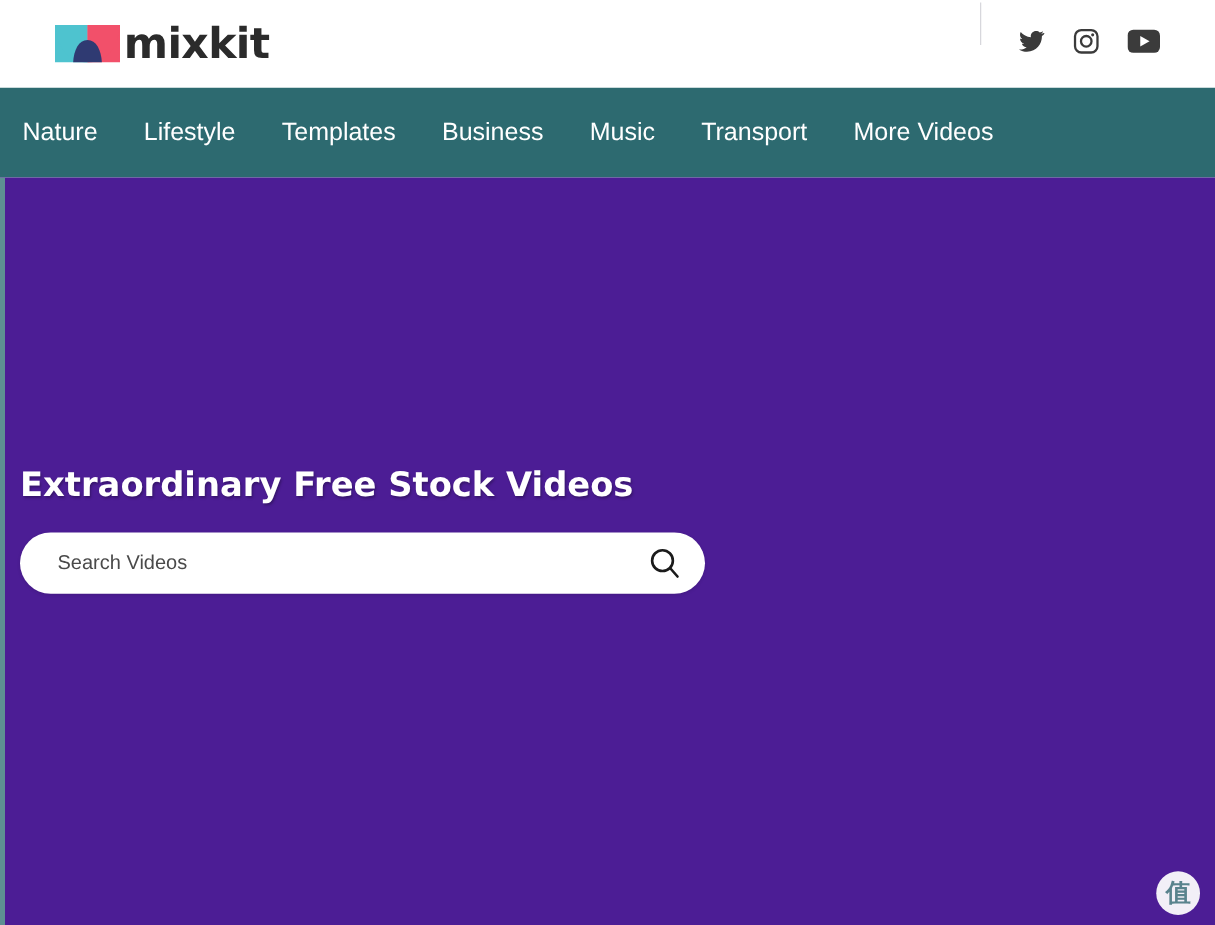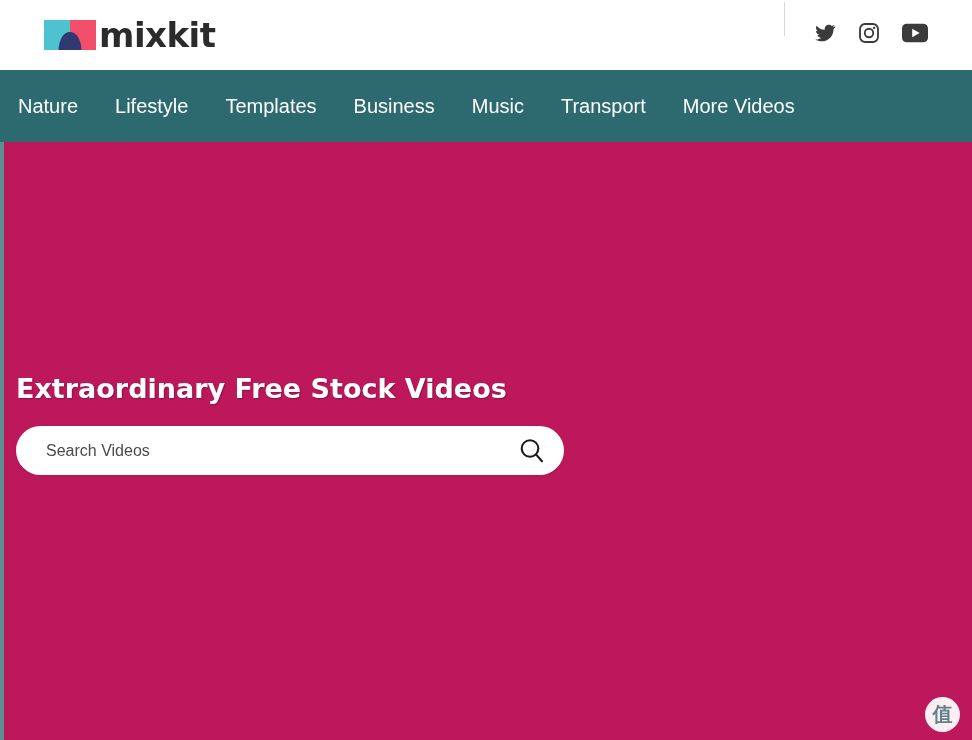--- a/index.html
+++ b/index.html
@@ -99,21 +99,21 @@
     margin-right: 37px;
     white-space: nowrap;
     cursor: pointer;
   }
 
   
   .hero {
     position: relative;
     width: 972px;
     height: 598px;
-    background: #be185d;
+    background: #4c1d95;
     overflow: hidden;
   }
   .hero-edge {
     position: absolute;
     left: 0; top: 0;
     width: 4px; height: 598px;
     background: #5d9092;
   }
   .hero-content {
     position: absolute;

